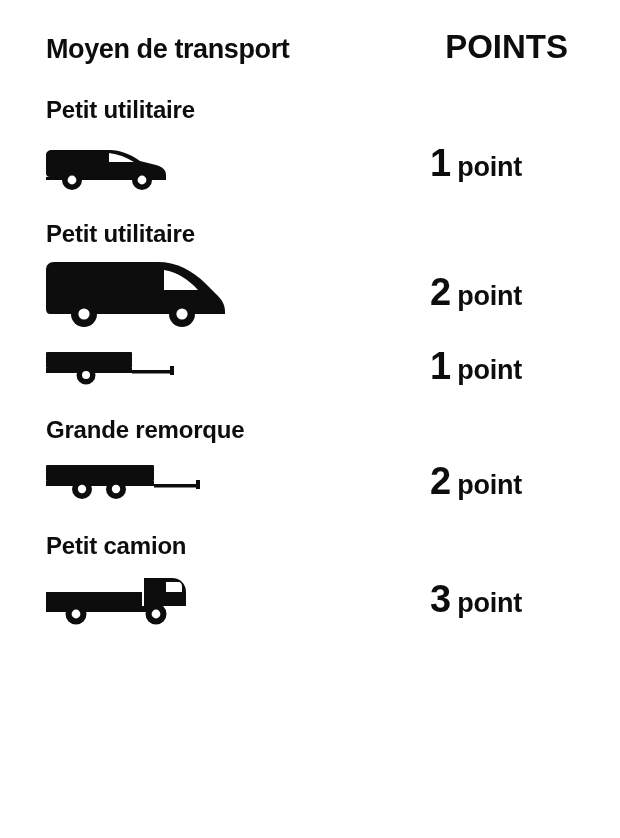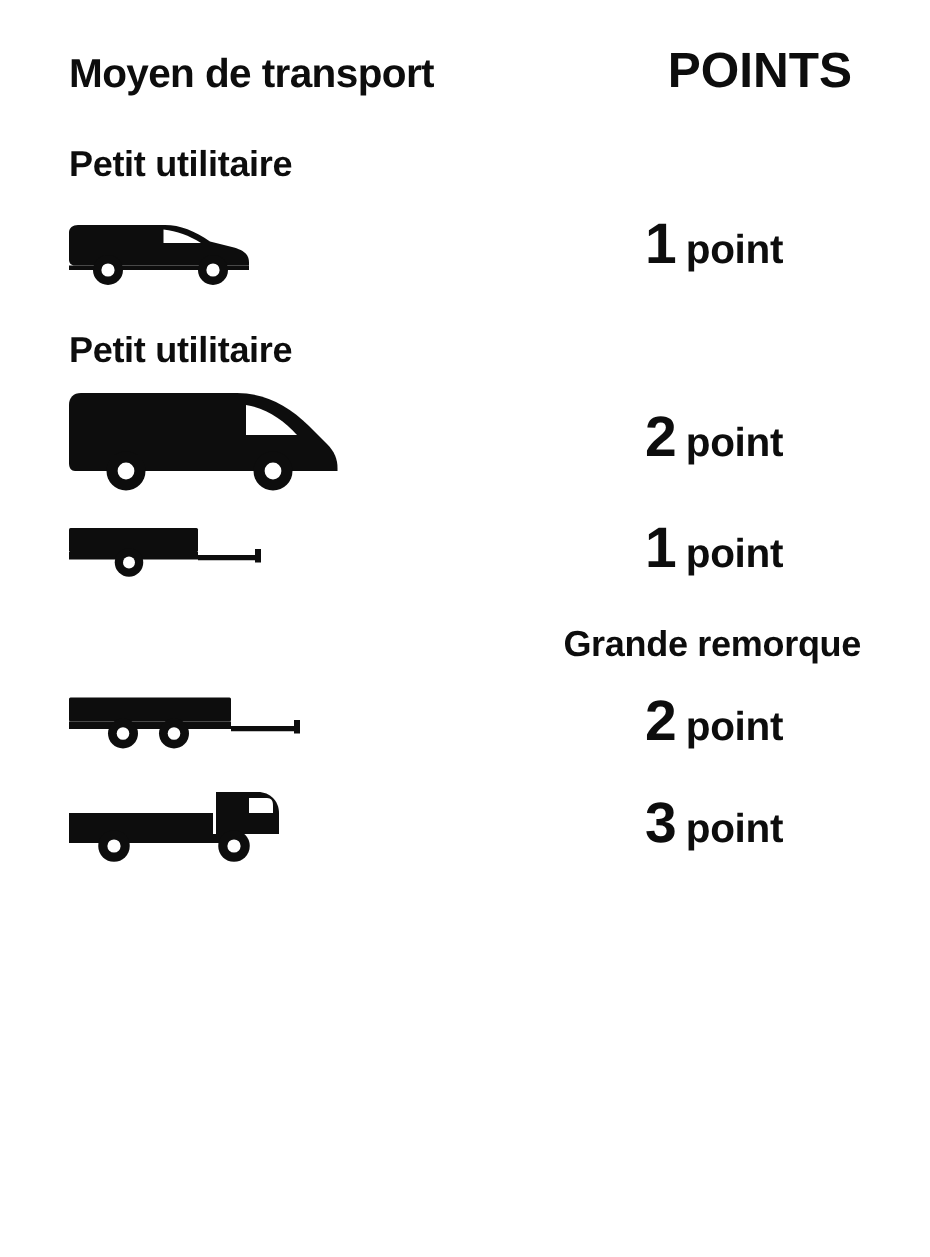--- a/index.html
+++ b/index.html
@@ -80,21 +80,21 @@
   
   .r1 .row-label { margin-top: 30px; }
   .r1 .row-body  { margin-top: 8px; height: 62px; }
 
   .r2 .row-label { margin-top: 26px; }
   .r2 .row-body  { margin-top: 6px; height: 76px; }
 
   .r3 .row-label { margin-top: 22px; }
   .r3 .row-body  { margin-top: 8px; height: 56px; }
 
-  .r4 .row-label { margin-top: 22px; text-align: right; }
+  .r4 .row-label { margin-top: 22px; }
   .r4 .row-body  { margin-top: 8px; height: 58px; }
 
   .r5 .row-label { margin-top: 22px; }
   .r5 .row-body  { margin-top: 8px; height: 62px; }
 
   svg { display: block; }
 </style>
 </head>
 <body>
 
@@ -189,20 +189,21 @@
         </span>
       </div>
       <div class="points-cell">
         <span class="points-num">2</span>
         <span class="points-word">point</span>
       </div>
     </div>
   </div>
 
   <div class="row r5">
+    <div class="row-label">Petit camion</div>
     <div class="row-body">
       <div class="icon-cell">
         <span>
           <svg width="148" height="58" viewBox="0 0 148 58" fill="#0d0d0d" aria-hidden="true">
             <rect x="0" y="22" width="96" height="14"></rect>
             <rect x="0" y="36" width="110" height="6"></rect>
             <path d="M98 8 L126 8 C134 8 140 14 140 22 L140 36 L98 36 Z"></path>
             <path d="M120 12 L132 12 C135 12 136 14 136 17 L136 22 L120 22 Z" fill="#ffffff"></path>
             <circle cx="30" cy="44" r="10.5" fill="#0d0d0d"></circle>
             <circle cx="30" cy="44" r="4.4" fill="#ffffff"></circle>

